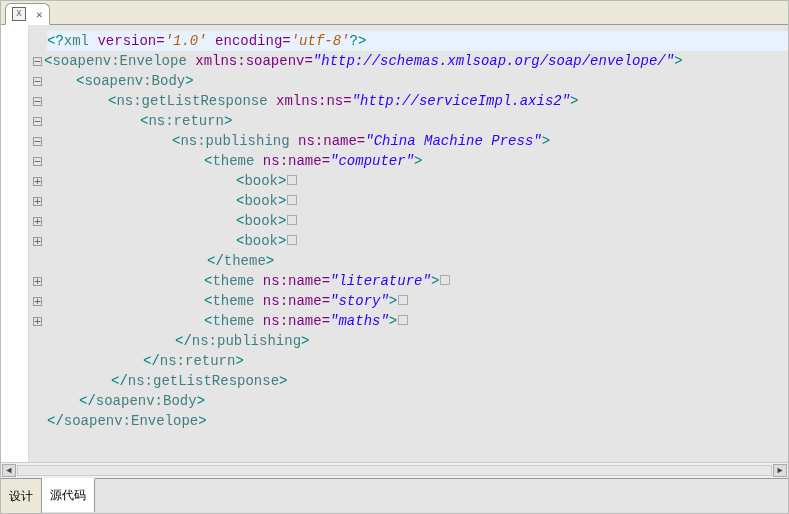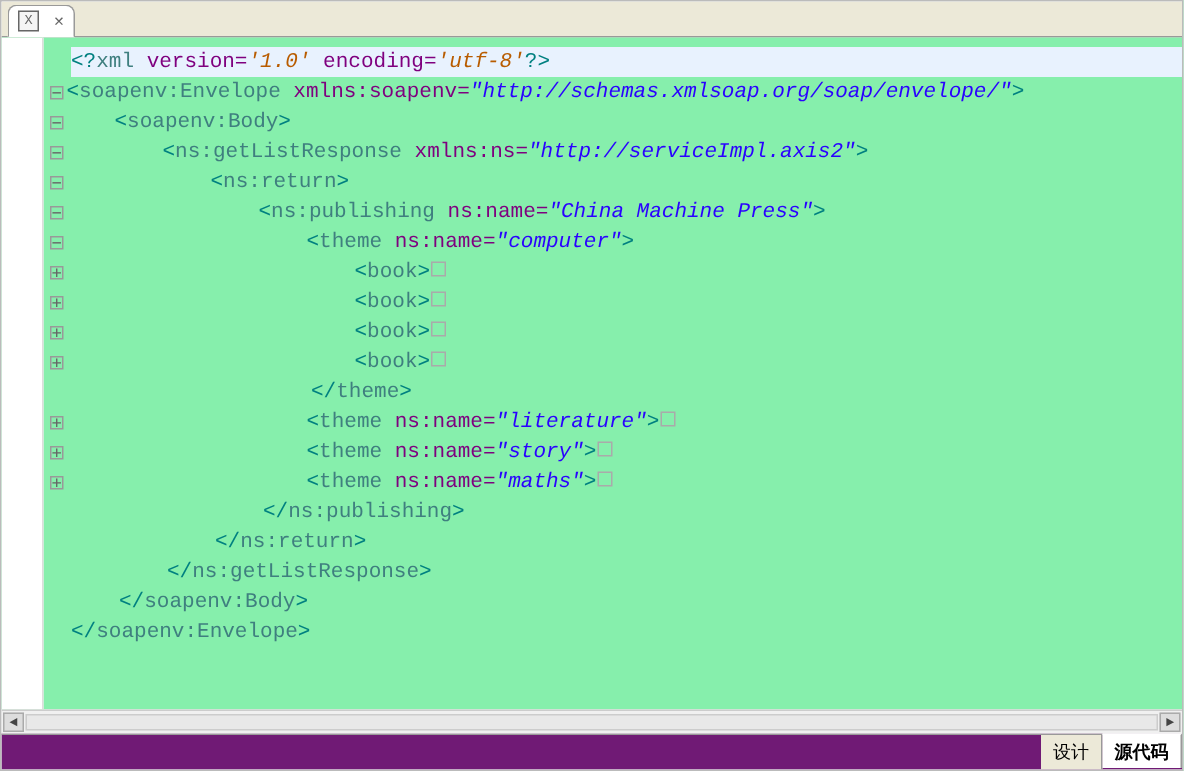--- a/index.html
+++ b/index.html
@@ -45,21 +45,21 @@
     font-size: 9px;
     margin-right: 4px;
     color: #666;
     background: #f4f4f4;
   }
   .tab-close { margin-left: 6px; font-size: 11px; color: #666; }
   .editor-wrap {
     flex: 1;
     display: flex;
     overflow: hidden;
-    background: #86efac;
+    background: #e5e5e5;
   }
   .gutter {
     width: 28px;
     background: #fff;
     border-right: 1px solid #ddd;
     flex-shrink: 0;
   }
   .code {
     flex: 1;
     padding: 6px 0 6px 4px;
@@ -99,41 +99,39 @@
   .collapsed-box {
     display: inline-block;
     border: 1px solid #aaa;
     width: 10px; height: 10px;
     vertical-align: middle;
     margin: 0 1px;
     position: relative;
     top: -1px;
   }
   .bottom-tabs {
-    height: 24px;
+    height: 35px;
     border-top: 1px solid #999;
     display: flex;
-    background: #701a75;
+    background: #e5e5e5;
     font-size: 12px;
-    justify-content: flex-end;
   }
   .btab {
     padding: 2px 8px;
     border-right: 1px solid #999;
     background: #ece9d8;
     height: 100%;
     display: flex;
     align-items: center;
   }
   .btab.active {
     background: #fff;
     border-top: 1px solid #fff;
     position: relative;
     top: -1px;
-    font-weight: bold;
   }
   .hscroll {
     height: 16px;
     background: #f0f0f0;
     border-top: 1px solid #ccc;
     position: relative;
   }
   .hscroll .track {
     position: absolute;
     left: 16px; right: 16px; top: 2px; bottom: 2px;

